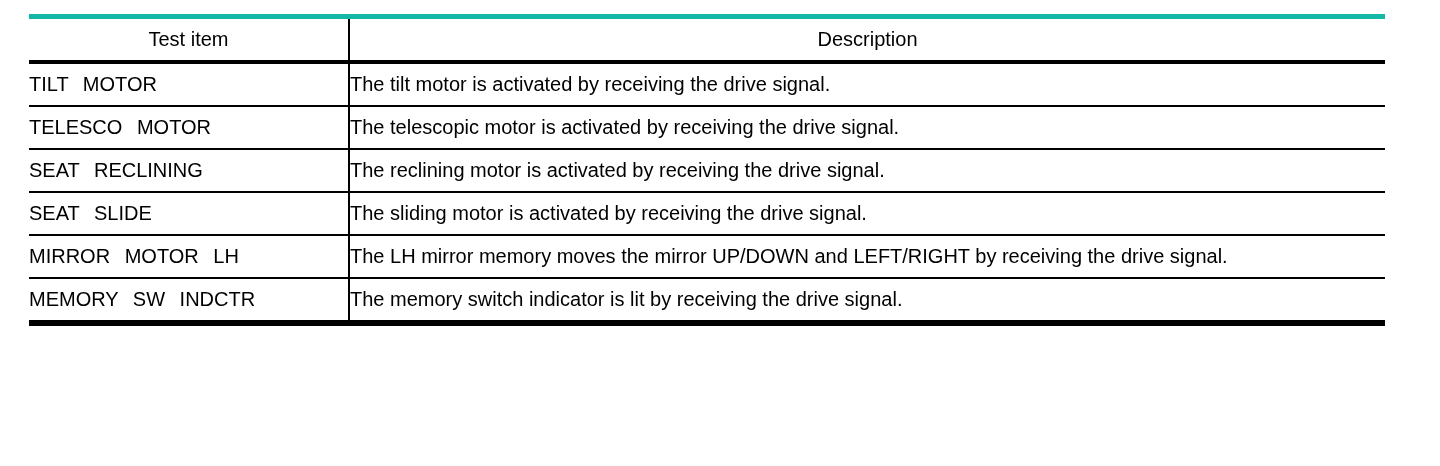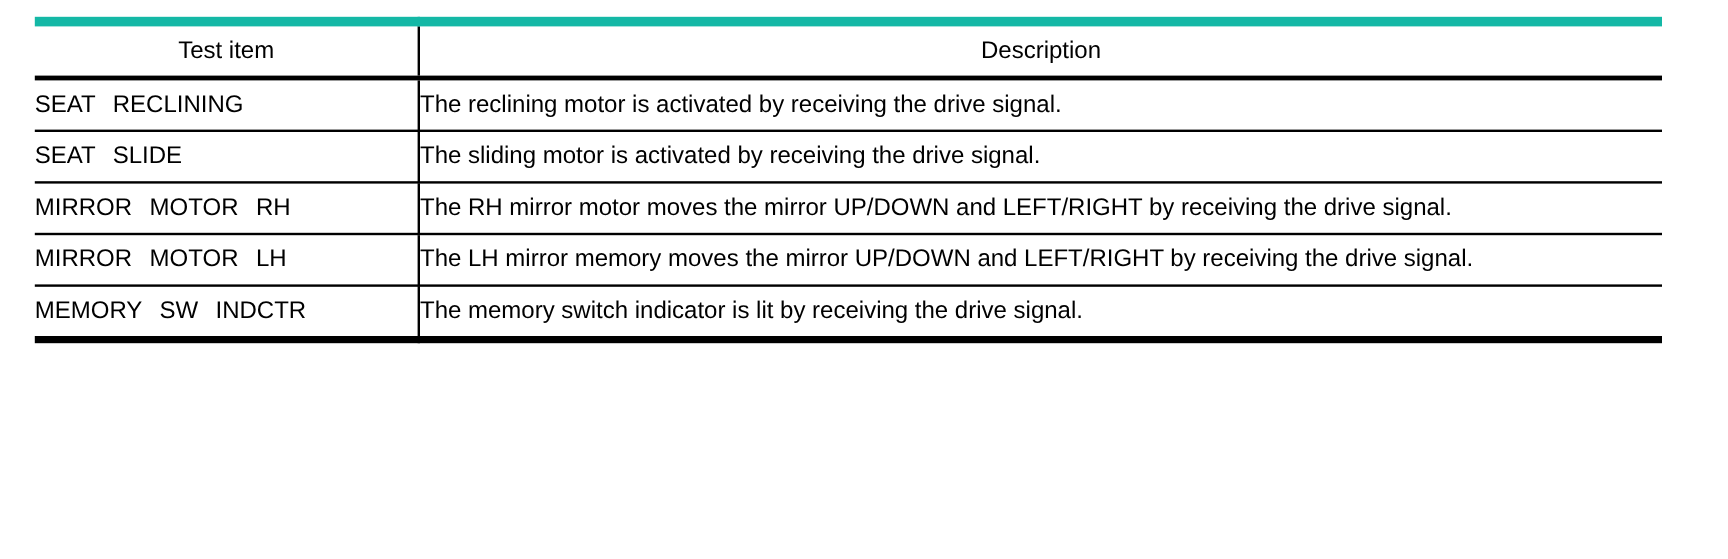--- a/index.html
+++ b/index.html
@@ -17,21 +17,21 @@
   table.spec-table {
     position: absolute;
     left: 29px;
     top: 14px;
     width: 1356px;
     border-collapse: collapse;
     table-layout: fixed;
     font-family: "Liberation Sans", sans-serif;
     font-size: 20px;
     color: #000000;
-    border-top: 8px solid #14b8a6;
+    border-top: 5px solid #14b8a6;
     border-bottom: 6px solid #000000;
   }
   table.spec-table th,
   table.spec-table td {
     height: 41px;
     padding: 0;
     vertical-align: middle;
     font-weight: normal;
     border-bottom: 2px solid #000000;
     white-space: nowrap;
@@ -59,30 +59,34 @@
 <div class="sheet">
   <table class="spec-table">
     <thead>
       <tr>
         <th class="col-item">Test item</th>
         <th class="col-desc">Description</th>
       </tr>
     </thead>
     <tbody>
       <tr>
+        <td class="col-item">TILT MOTOR</td>
+        <td class="col-desc">The tilt motor is activated by receiving the drive signal.</td>
+      </tr>
+      <tr>
+        <td class="col-item">TELESCO MOTOR</td>
+        <td class="col-desc">The telescopic motor is activated by receiving the drive signal.</td>
+      </tr>
+      <tr>
         <td class="col-item">SEAT RECLINING</td>
         <td class="col-desc">The reclining motor is activated by receiving the drive signal.</td>
       </tr>
       <tr>
         <td class="col-item">SEAT SLIDE</td>
         <td class="col-desc">The sliding motor is activated by receiving the drive signal.</td>
-      </tr>
-      <tr>
-        <td class="col-item">MIRROR MOTOR RH</td>
-        <td class="col-desc">The RH mirror motor moves the mirror UP/DOWN and LEFT/RIGHT by receiving the drive signal.</td>
       </tr>
       <tr>
         <td class="col-item">MIRROR MOTOR LH</td>
         <td class="col-desc">The LH mirror memory moves the mirror UP/DOWN and LEFT/RIGHT by receiving the drive signal.</td>
       </tr>
       <tr>
         <td class="col-item">MEMORY SW INDCTR</td>
         <td class="col-desc">The memory switch indicator is lit by receiving the drive signal.</td>
       </tr>
     </tbody>

